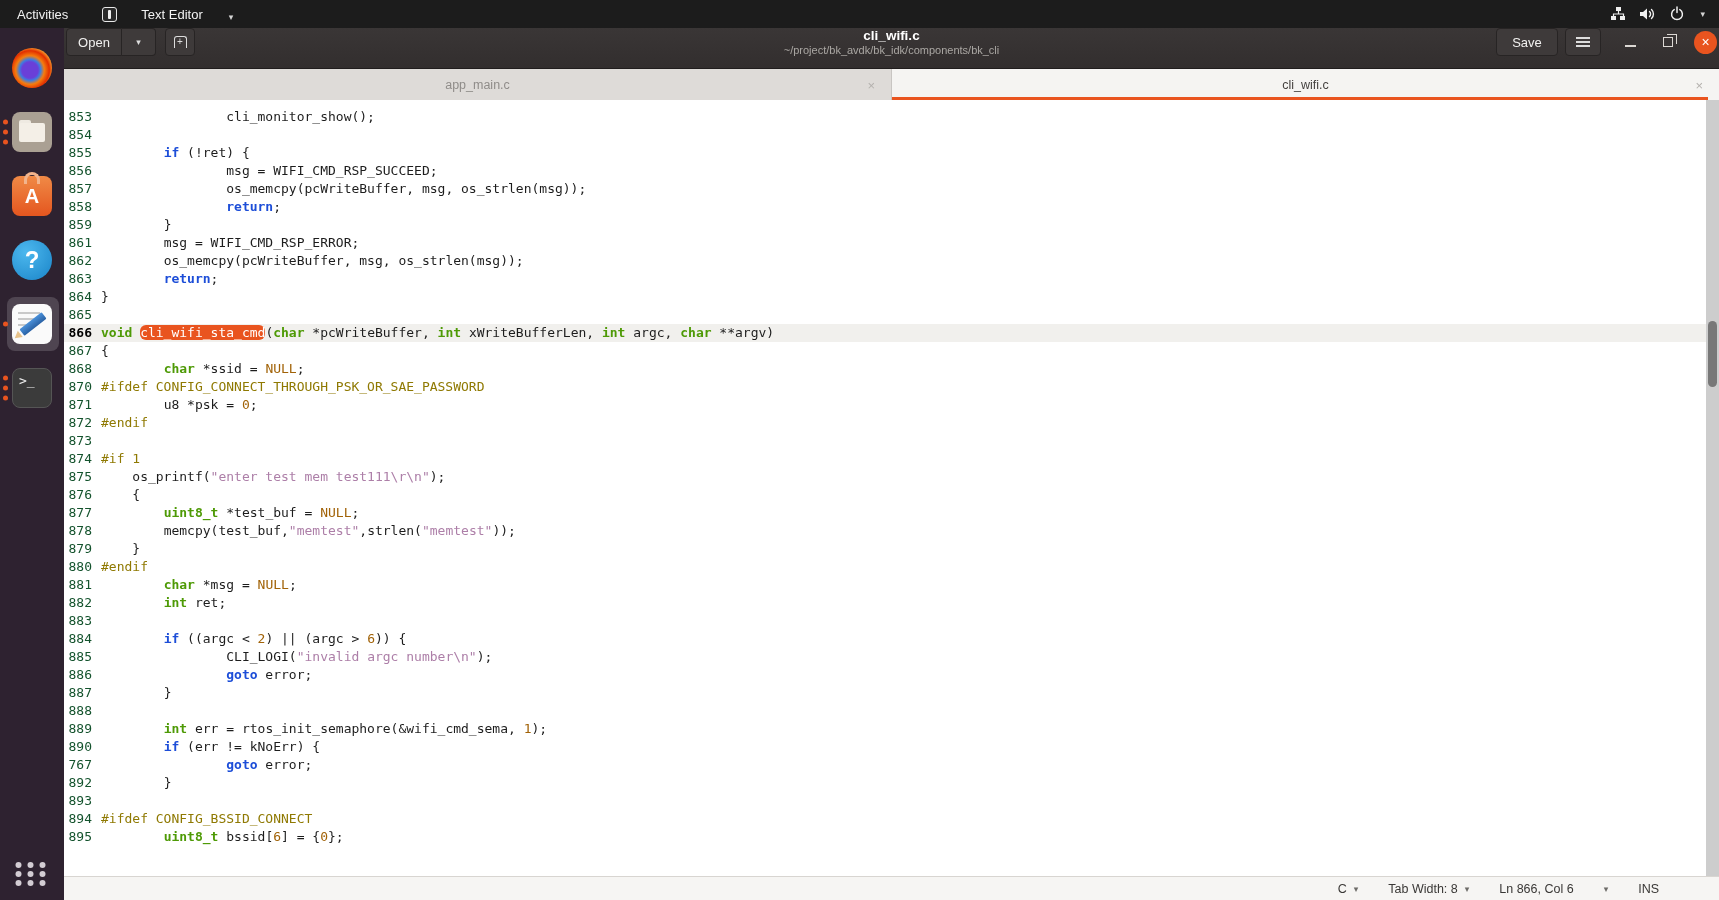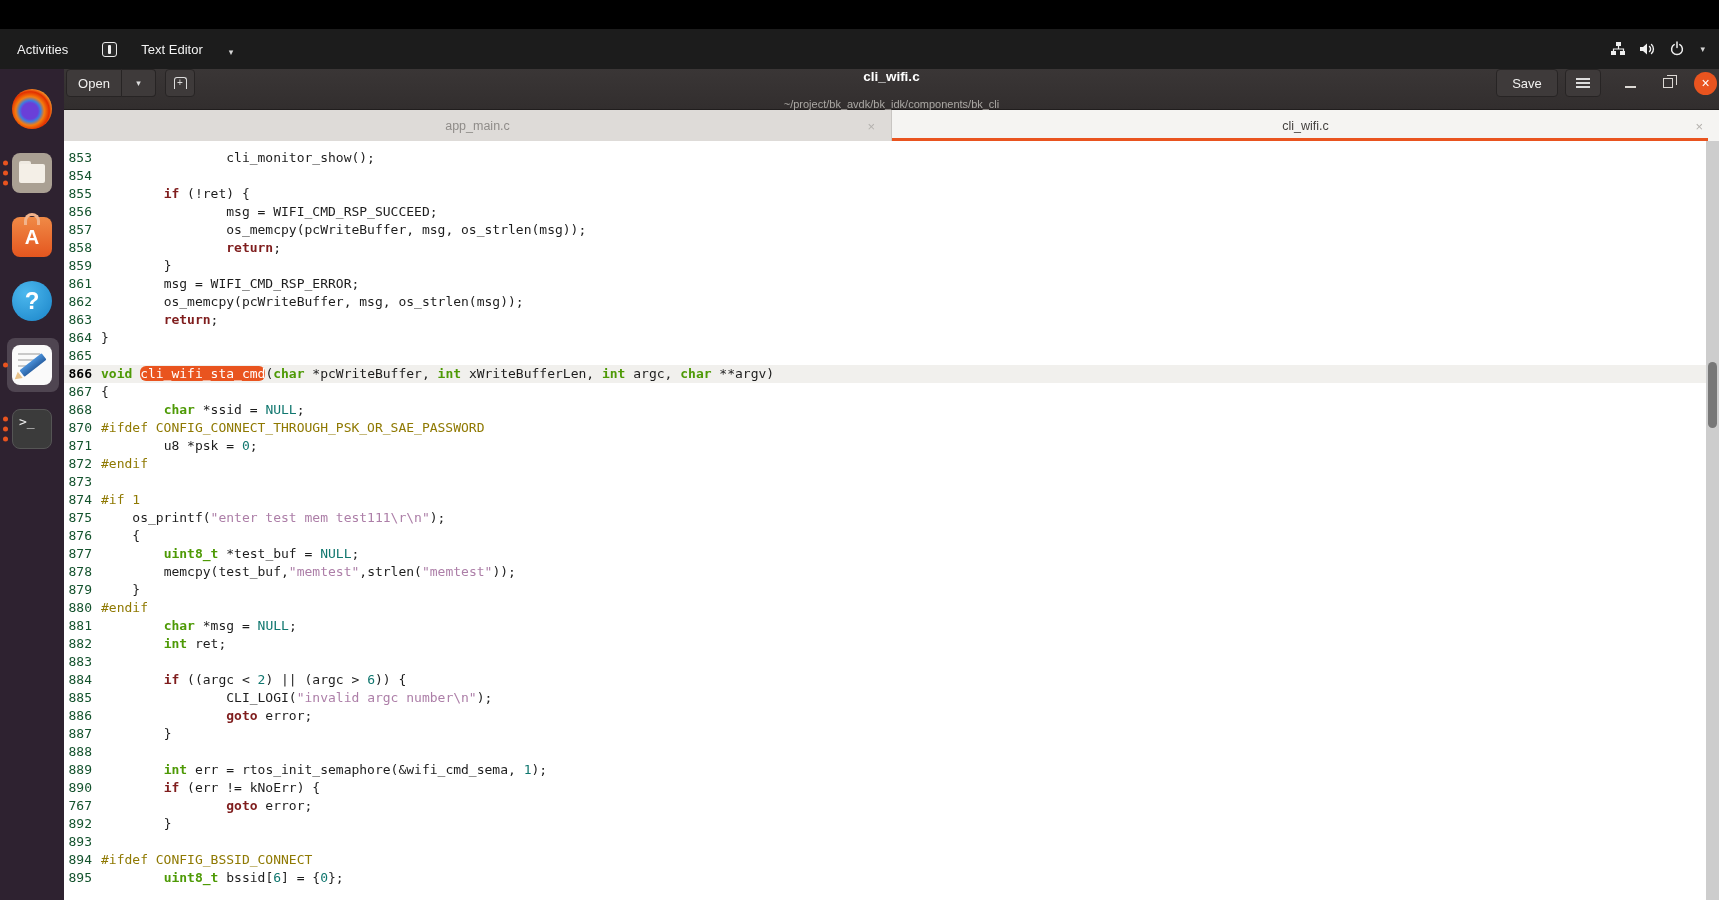--- a/index.html
+++ b/index.html
@@ -1,21 +1,21 @@
 <!DOCTYPE html>
 <html><head>
 <meta charset="utf-8">
 <style>
   * { margin:0; padding:0; box-sizing:border-box; }
   html,body { width:1719px; height:900px; overflow:hidden; background:#000;
               font-family:"Liberation Sans","DejaVu Sans",sans-serif; }
 
   
-  .topbar { height:40px; background:#1c1c1c; color:#f2f2f2; display:flex;
-            align-items:center; font-size:13px; position:relative;margin-top:29px; }
+  .topbar { height:28px; background:#1c1c1c; color:#f2f2f2; display:flex;
+            align-items:center; font-size:13px; position:relative; }
   .tb-left { display:flex; align-items:center; gap:30px; padding-left:13px; }
   .tb-activities { padding:0 4px; cursor:default; }
   .tb-app { display:flex; align-items:flex-end; gap:24px; }
   .tb-app-icon { width:15px; height:15px; border:1px solid #e9e9e9; border-radius:3px;
                  position:relative; background:#2a2a2a; }
   .tb-app-icon::after { content:""; position:absolute; left:5px; top:2px; width:3px; height:9px;
                         background:#f0f0f0; border-radius:1px; }
   .tb-caret { font-size:9px; color:#d5d5d5; margin-left:2px; }
   .tb-center { position:absolute; left:0; right:0; display:flex; justify-content:center;
                align-items:center; gap:16px; pointer-events:none; }
@@ -76,21 +76,21 @@
   .btn { background:#3e3a3a; border:1px solid #272424; border-radius:4px; color:#f1f0ef;
          font-size:13px; height:28px; display:flex; align-items:center; justify-content:center; }
   .open-split { display:flex; }
   .open-main { width:56px; border-radius:4px 0 0 4px; }
   .open-arrow { width:34px; border-left:none; border-radius:0 4px 4px 0; font-size:9px; color:#ddd; }
   .newtab-btn { width:30px; }
   .newtab-glyph { width:13px; height:12px; border:1px solid #ddd; border-radius:3px 3px 0 0;
                   border-bottom:none; font-size:10px; line-height:10px; text-align:center; color:#ddd; }
   .hb-title { position:absolute; left:0; right:0; text-align:center; pointer-events:none; }
   .hb-title .t { font-size:13.5px; font-weight:bold; color:#ffffff; }
-  .hb-title .s { font-size:11px; color:#aaa7a3; margin-top:14px; }
+  .hb-title .s { font-size:11px; color:#aaa7a3; margin-top:1px; }
   .hb-right { margin-left:auto; display:flex; align-items:center; gap:7px; }
   .save-btn { width:62px; }
   .menu-btn { width:36px; }
   .menu-glyph { width:14px; height:10px;
      background:repeating-linear-gradient(#ddd 0 2px, transparent 2px 4px); }
   .winctl { display:flex; align-items:center; gap:14px; margin-left:10px; }
   .wc { width:24px; height:24px; display:flex; align-items:center; justify-content:center; }
   .min-glyph { width:11px; height:2px; background:#dcd8d4; margin-top:8px; }
   .restore-glyph { width:10px; height:10px; border:1px solid #dcd8d4; position:relative; }
   .restore-glyph::before { content:""; position:absolute; top:-4px; left:3px; width:9px; height:9px;
@@ -111,25 +111,25 @@
                color:#b4b1ae; font-size:13px; }
 
   
   .editor { flex:1; background:#ffffff; position:relative; overflow:hidden; padding-top:8px; }
   .code-row { display:flex; height:18px; line-height:18px;
               font-family:"DejaVu Sans Mono","Liberation Mono",monospace; font-size:13px; }
   .code-row.current { background:#f1f0ed; }
   .ln { flex:none; width:37px; text-align:right; padding-right:9px; color:#14532d; }
   .current .ln { font-weight:bold; color:#000; }
   .code { white-space:pre; tab-size:8; -moz-tab-size:8; color:#1d1d1d; }
-  .kw { color:#7f1d1d; font-weight:bold; }
+  .kw { color:#1d4ed8; font-weight:bold; }
   .ty { color:#4e9a06; font-weight:bold; }
   .pp { color:#8f7902; }
   .st { color:#ad7fa8; }
-  .ct { color:#0f766e; }
+  .ct { color:#a16207; }
   .sel { background:#e9541f; color:#ffffff;border-radius:6px; }
 
   .vscroll { position:absolute; top:0; right:0; bottom:0; width:13px; background:#cdcdcd; }
   .vthumb { position:absolute; top:221px; left:2px; width:9px; height:66px; border-radius:5px;
             background:#787878; }
 
   
   .statusbar { height:24px; background:#f6f5f3; border-top:1px solid #d8d5d1; flex:none;
                display:flex; align-items:center; justify-content:flex-end; gap:30px;
                padding-right:60px; font-size:12.5px; color:#3a3836; }

